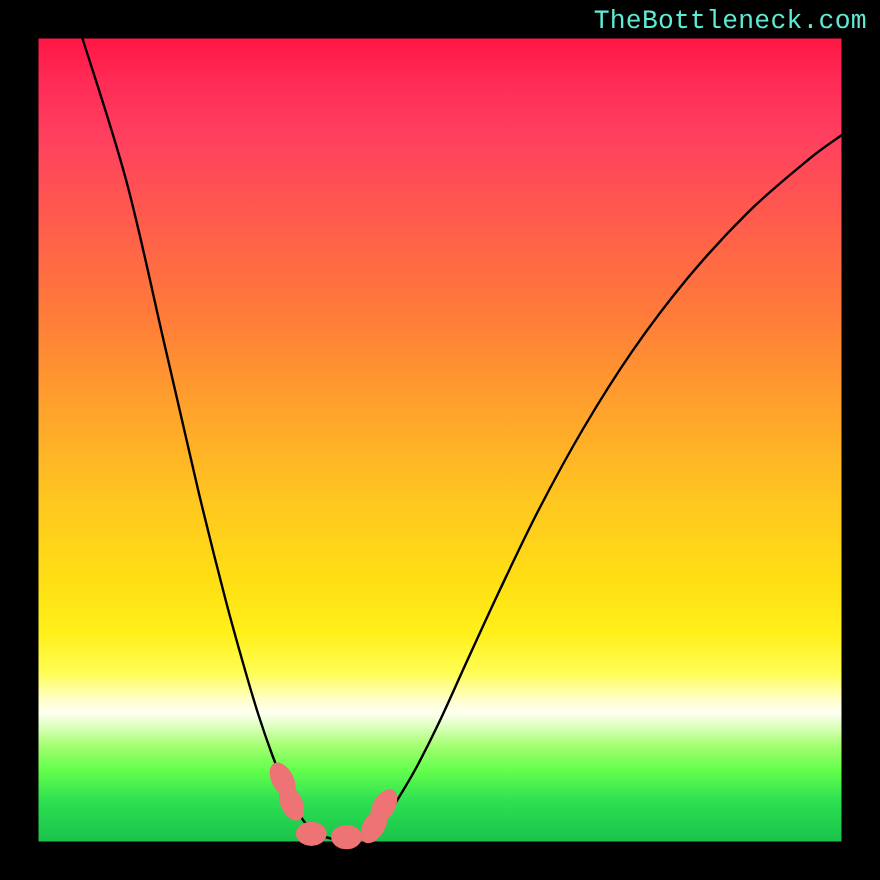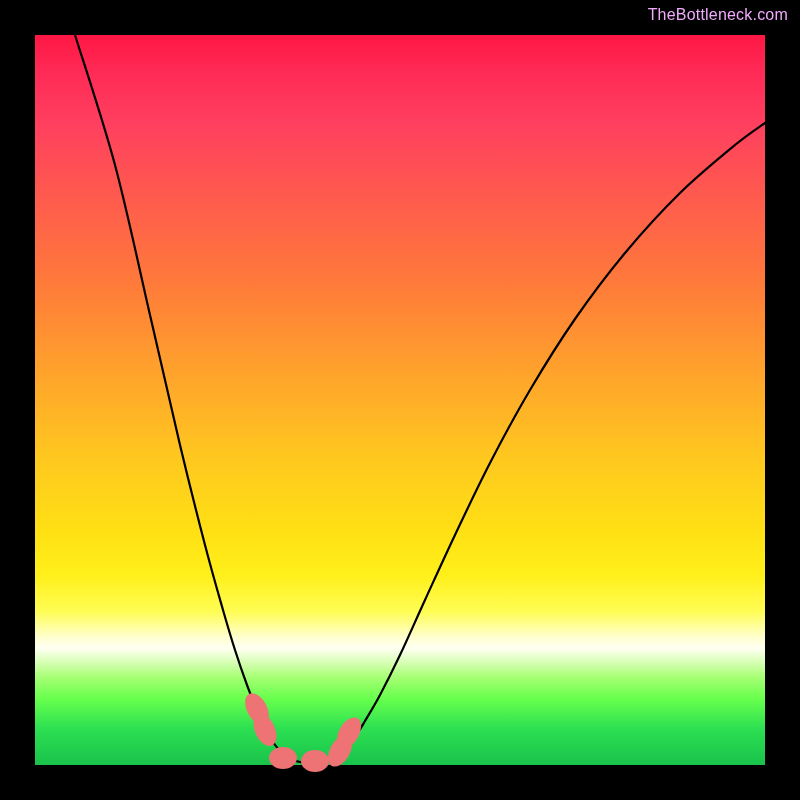--- a/index.html
+++ b/index.html
@@ -61,24 +61,25 @@
     stroke-linejoin: round;
   }
   .odd-marker {
     fill: #ed7374;
     stroke: none;
   }
   .attribution {
     position: absolute;
     top: 6px;
     right: 12px;
-    font-size: 16px;
+    font-size: 24px;
     font-weight: 500;
-    color: #f0abfc;
+    color: #5eead4;
     letter-spacing: 0.2px;
+    font-family: Liberation Mono, monospace;
   }
 </style>
 </head>
 <body>
 
 <div class="frame">
   <div class="plot-area">
     <svg class="curve-svg" viewBox="0 0 730 730" preserveAspectRatio="none">
       <path id="curve-path" class="curve-path" d="M 40 0 C 46.67 21.67 67.50 83.33 80.00 130.00 C 92.50 176.67 104.17 233.33 115.00 280.00 C 125.83 326.67 135.83 371.67 145.00 410.00 C 154.17 448.33 162.83 482.50 170.00 510.00 C 177.17 537.50 183.00 557.50 188.00 575.00 C 193.00 592.50 196.00 602.50 200.00 615.00 C 204.00 627.50 208.33 640.00 212.00 650.00 C 215.67 660.00 219.00 667.83 222.00 675.00 C 225.00 682.17 227.33 687.67 230.00 693.00 C 232.67 698.33 235.50 703.17 238.00 707.00 C 240.50 710.83 242.67 713.50 245.00 716.00 C 247.33 718.50 249.83 720.50 252.00 722.00 C 254.17 723.50 255.83 724.17 258.00 725.00 C 260.17 725.83 262.50 726.50 265.00 727.00 C 267.50 727.50 270.00 727.83 273.00 728.00 C 276.00 728.17 279.83 728.33 283.00 728.00 C 286.17 727.67 289.17 727.00 292.00 726.00 C 294.83 725.00 297.00 724.00 300.00 722.00 C 303.00 720.00 306.67 717.33 310.00 714.00 C 313.33 710.67 316.67 706.67 320.00 702.00 C 323.33 697.33 325.83 693.00 330.00 686.00 C 334.17 679.00 339.17 671.00 345.00 660.00 C 350.83 649.00 357.50 635.83 365.00 620.00 C 372.50 604.17 380.83 585.00 390.00 565.00 C 399.17 545.00 409.17 522.83 420.00 500.00 C 430.83 477.17 442.50 452.17 455.00 428.00 C 467.50 403.83 480.83 379.00 495.00 355.00 C 509.17 331.00 524.17 306.83 540.00 284.00 C 555.83 261.17 572.50 239.00 590.00 218.00 C 607.50 197.00 626.67 176.00 645.00 158.00 C 663.33 140.00 685.83 121.67 700.00 110.00 C 714.17 98.33 725.00 91.67 730.00 88.00"></path>
       <g id="marker-group">

